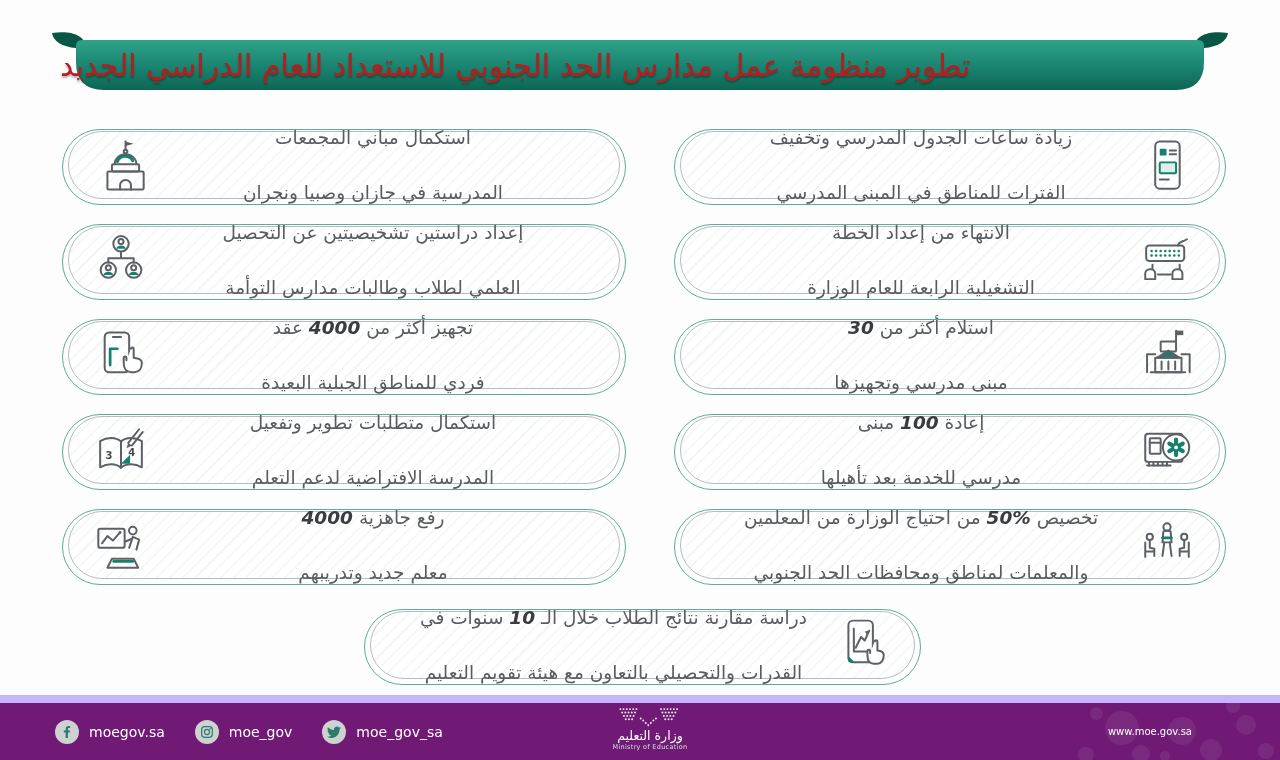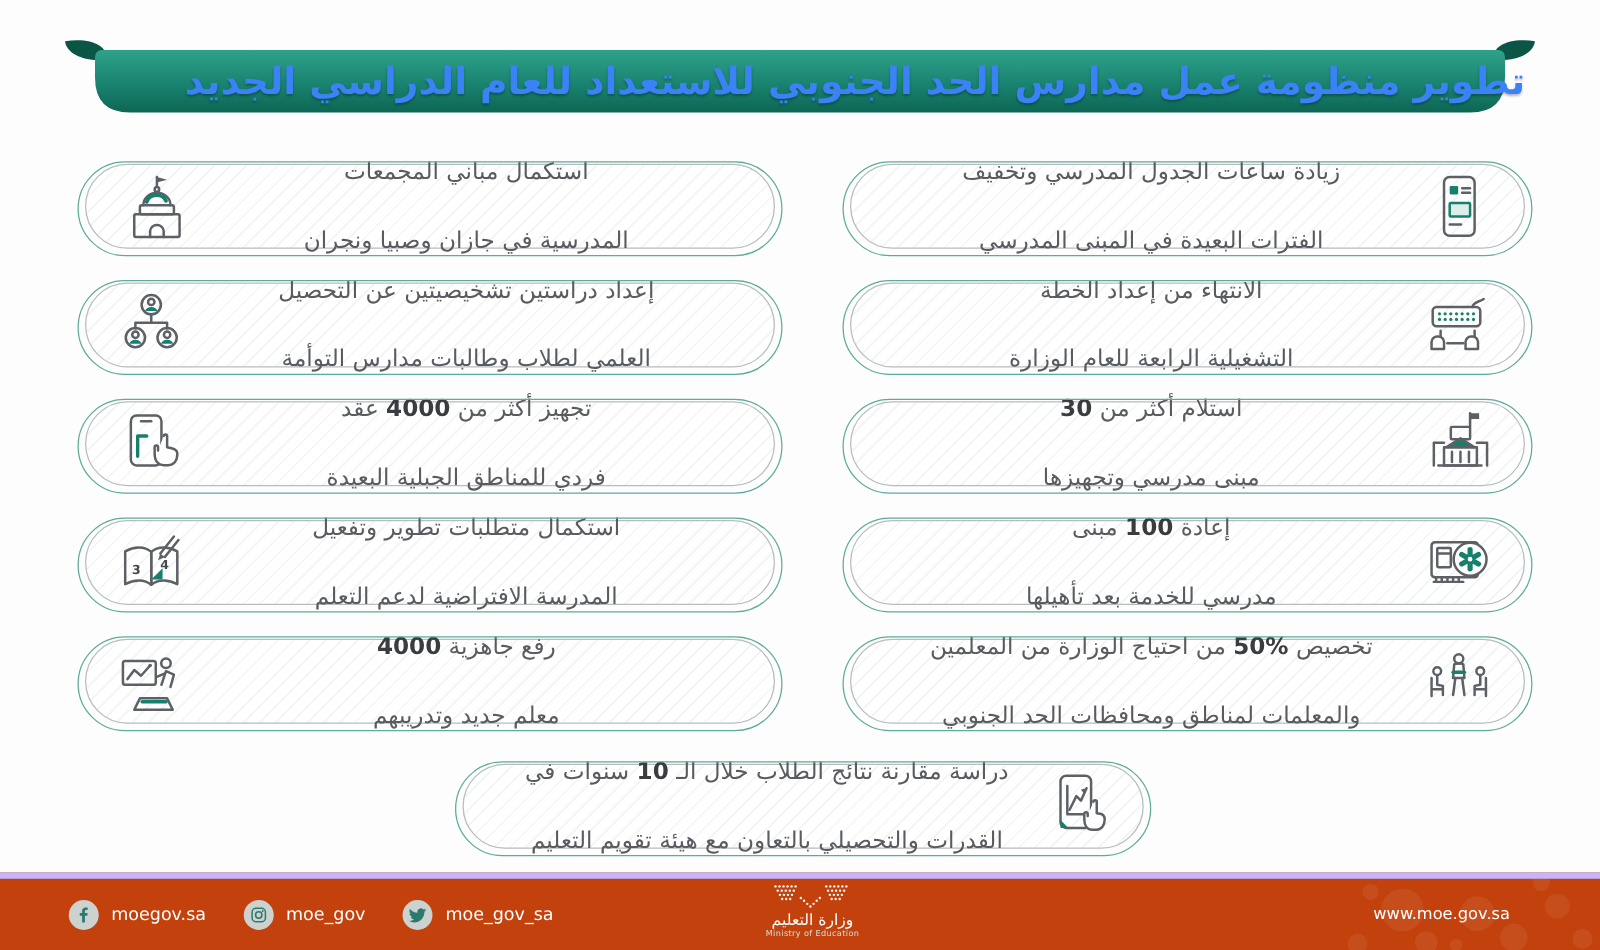--- a/index.html
+++ b/index.html
@@ -3,22 +3,22 @@
 <meta charset="utf-8">
 <style>
   html,body{margin:0;padding:0;}
   body{width:1280px;height:760px;overflow:hidden;background:#ffffff;
        font-family:"DejaVu Sans",sans-serif;}
   #canvas{position:relative;width:1280px;height:760px;background:#fdfdfd;}
 
   
   #ribbon-svg{position:absolute;left:40px;top:28px;width:1200px;height:70px;}
   #title-text{position:absolute;left:60px;right:60px;top:41px;height:50px;
-      line-height:50px;text-align:right;direction:rtl;color:#3b82f6;
-      font-size:30px;font-weight:bold;letter-spacing:0;
+      line-height:50px;text-align:left;direction:rtl;color:#b91c1c;
+      font-size:30px;font-weight:normal;letter-spacing:0;
       text-shadow:0 2px 2px rgba(0,0,0,.28);}
 
   
   .col{position:absolute;display:flex;flex-direction:column;gap:27px;}
   #col-left{left:68px;top:131px;width:552px;}
   #col-right{left:680px;top:131px;width:540px;}
   #bottom-wrap{left:370px;top:611px;width:545px;position:absolute;}
 
   .card{position:relative;height:68px;border:1.6px solid #b7bcbe;border-radius:36px;
       background-color:#ffffff;
@@ -33,39 +33,39 @@
   .card.icon-left .icon-box{left:20px;}
   .card.icon-right .icon-box{right:20px;}
   .icon-box svg{width:58px;height:58px;stroke:#5d6065;stroke-width:2.2;fill:none;
       stroke-linecap:round;stroke-linejoin:round;}
 
   .card-text{flex:1;display:flex;flex-direction:column;justify-content:center;
       direction:rtl;gap:28px;}
   .card.icon-left .card-text{padding-left:100px;padding-right:42px;}
   .card.icon-right .card-text{padding-right:100px;padding-left:42px;}
   .card-line{text-align:center;font-size:18.5px;line-height:27px;color:#595b60;}
-  .num{font-weight:bold;color:#3a3c40;}
+  .num{font-weight:bold;color:#3a3c40;font-style:italic;}
 
   
-  #footer{position:absolute;left:0;right:0;bottom:0;height:57px;background:#c2410c;
-      border-top:5px solid #c4b5fd;overflow:hidden;margin-top:37px;}
+  #footer{position:absolute;left:0;right:0;bottom:0;height:57px;background:#701a75;
+      border-top:8px solid #c4b5fd;overflow:hidden;margin-top:37px;}
   #social{position:absolute;left:55px;top:0;height:57px;display:flex;gap:30px;
       align-items:center;direction:ltr;}
   .social-item{display:flex;gap:10px;align-items:center;color:#ffffff;font-size:14px;}
   .social-circle{width:24px;height:24px;border-radius:50%;background:#ccd2cf;
       display:flex;align-items:center;justify-content:center;flex:none;}
   .social-circle svg{width:16px;height:16px;display:block;}
 
   #logo{position:absolute;left:585px;top:4px;width:130px;text-align:center;color:#fff;}
   #logo svg{width:76px;height:22px;display:block;margin:0 auto;}
   #logo-ar{font-size:12.5px;font-weight:normal;line-height:14px;direction:rtl;}
   #logo-en{font-size:6.5px;color:#cfe0db;line-height:8px;letter-spacing:.3px;}
 
-  #website{position:absolute;right:72px;top:0;height:57px;line-height:57px;
-      color:#ffffff;font-size:13px;direction:ltr;}
+  #website{position:absolute;right:88px;top:0;height:57px;line-height:57px;
+      color:#ffffff;font-size:10px;direction:ltr;}
   .deco{position:absolute;border-radius:50%;background:rgba(255,255,255,0.07);}
 </style>
 </head>
 <body>
 
 <div id="canvas">
 
   <svg id="ribbon-svg" viewBox="0 0 1200 70" preserveAspectRatio="none">
     <defs>
       <linearGradient id="rg" x1="0" y1="0" x2="0" y2="1">
@@ -175,21 +175,21 @@
           <svg viewBox="0 0 64 64">
    <rect x="19" y="5" width="27" height="52" rx="5"></rect>
    <rect x="24" y="13" width="7.5" height="7.5" rx="1" fill="#17806c" stroke="none"></rect>
    <path d="M35 15 h7 M35 19 h7"></path>
    <rect x="24" y="28" width="18" height="12" rx="1" stroke="#17806c" fill="#dceeea"></rect>
    <path d="M24 47 h10"></path>
           </svg>
         </div>
         <div class="card-text">
           <div class="card-line"><span>زيادة ساعات الجدول المدرسي وتخفيف</span></div>
-          <div class="card-line"><span>الفترات البعيدة في المبنى المدرسي</span></div>
+          <div class="card-line"><span>الفترات للمناطق في المبنى المدرسي</span></div>
         </div>
       </div>
       <div class="card icon-right">
         <div class="icon-box">
           <svg viewBox="0 0 64 64">
    <path d="M44 15 c1-5 6-4 10-7"></path>
             <rect x="9" y="15" width="42" height="17" rx="3.5"></rect>
    <g fill="#17806c" stroke="none">
               <circle cx="15" cy="21" r="1.4"></circle>
               <circle cx="20" cy="21" r="1.4"></circle>

